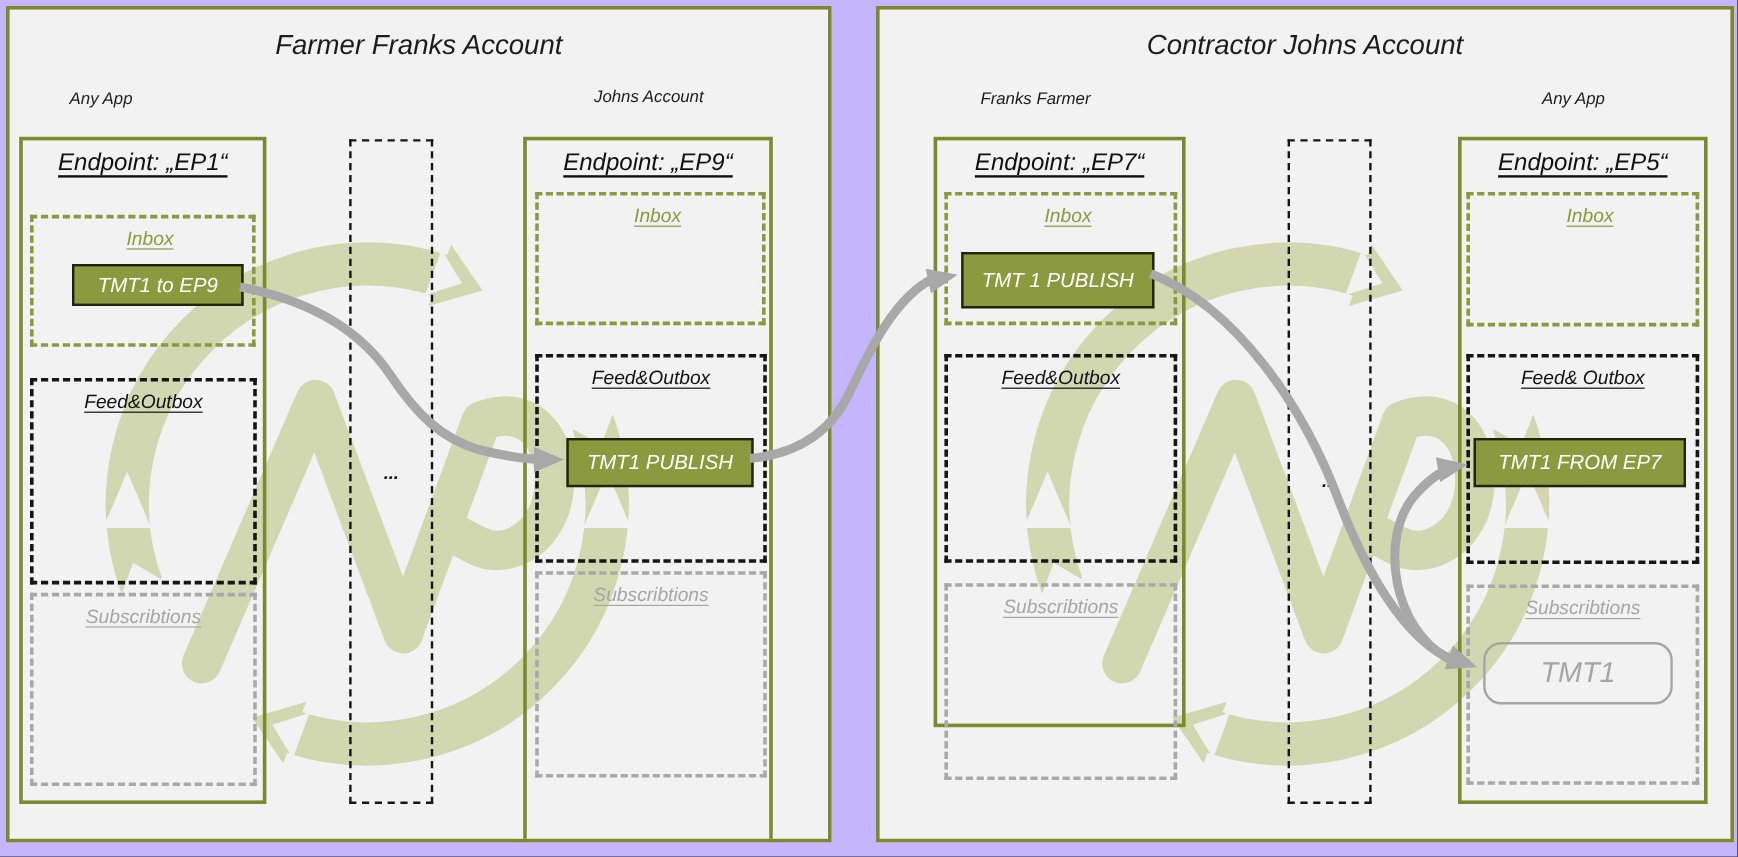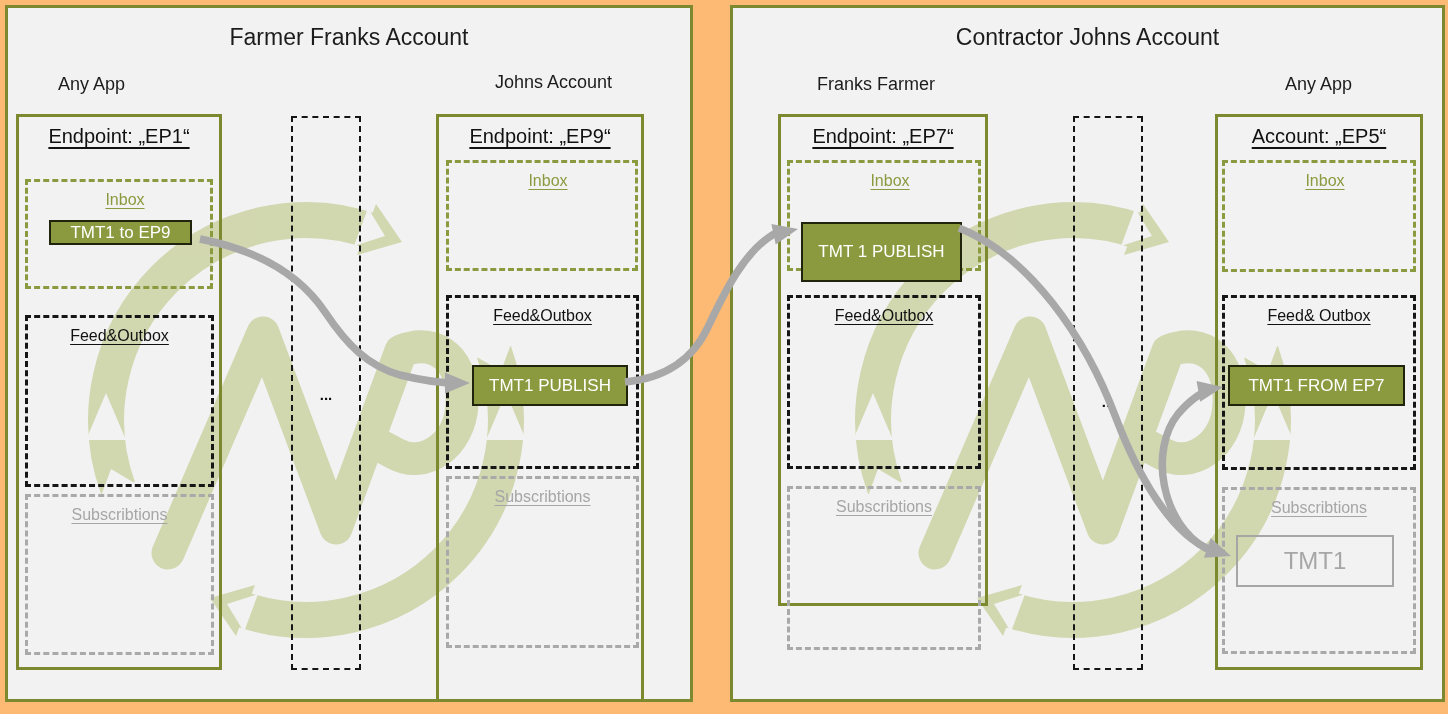--- a/index.html
+++ b/index.html
@@ -1,23 +1,23 @@
 <!DOCTYPE html>
 <html><head>
 <meta charset="utf-8">
 <style>
   html,body{margin:0;padding:0;background:#000;}
   *{box-sizing:border-box;font-family:"Liberation Sans",sans-serif;}
-  #canvas{position:relative;width:1448px;height:714px;background:#fdba74;overflow:hidden;}
+  #canvas{position:relative;width:1448px;height:714px;background:#c4b5fd;overflow:hidden;font-style:italic;}
   .panel{position:absolute;top:5px;height:697px;background:#f2f2f2;border:3px solid #7c892e;overflow:hidden;}
   #panel-left{left:5px;width:688px;}
   #panel-right{left:730px;width:715px;}
   .watermark{position:absolute;left:0;top:0;z-index:0;pointer-events:none;}
   .panel-title{position:absolute;top:16px;left:0;right:0;text-align:center;font-size:23px;color:#1c1c1c;z-index:2;}
-  .col-label{position:absolute;font-size:18px;color:#1c1c1c;z-index:2;white-space:nowrap;}
+  .col-label{position:absolute;font-size:14px;color:#1c1c1c;z-index:2;white-space:nowrap;}
   .endpoint{position:absolute;border:3px solid #7c892e;z-index:1;}
   .ep-title{position:absolute;top:8px;left:0;right:0;text-align:center;font-size:20px;color:#111;
             text-decoration:underline;text-underline-offset:4px;white-space:nowrap;z-index:2;}
   .section{position:absolute;z-index:1;}
   .section-label{display:block;text-align:center;padding-top:9px;font-size:16px;
                  text-decoration:underline;text-underline-offset:3px;}
   .sec-inbox{border:3px dashed #8a9a3f;}
   .sec-inbox .section-label{color:#8a9a3f;margin-left:12px;}
   .sec-feed{border:3px dashed #161616;}
   .sec-feed .section-label{color:#111;}
@@ -65,21 +65,21 @@
       <div class="section sec-inbox" style="left:6px;top:62px;width:188px;height:110px;">
         <span class="section-label">Inbox</span>
       </div>
       <div class="section sec-feed" style="left:6px;top:198px;width:189px;height:172px;">
         <span class="section-label">Feed&amp;Outbox</span>
       </div>
       <div class="section sec-subs" style="left:6px;top:377px;width:189px;height:161px;">
         <span class="section-label">Subscribtions</span>
       </div>
     </div>
-    <div class="msg" style="left:41px;top:212px;width:143px;height:25px;">TMT1 to EP9</div>
+    <div class="msg" style="left:52px;top:212px;width:143px;height:35px;">TMT1 to EP9</div>
 
     <div class="mid-box" style="left:283px;top:108px;width:70px;height:554px;"></div>
     <div class="dots" style="left:283px;top:378px;width:70px;">...</div>
 
     <div class="endpoint" style="left:428px;top:106px;width:208px;height:656px;">
       <div class="ep-title">Endpoint: „EP9“</div>
       <div class="section sec-inbox" style="left:7px;top:43px;width:192px;height:111px;">
         <span class="section-label">Inbox</span>
       </div>
       <div class="section sec-feed" style="left:7px;top:178px;width:193px;height:174px;">
@@ -123,39 +123,39 @@
       <div class="section sec-inbox" style="left:6px;top:43px;width:194px;height:111px;">
         <span class="section-label">Inbox</span>
       </div>
       <div class="section sec-feed" style="left:6px;top:178px;width:194px;height:174px;">
         <span class="section-label">Feed&amp;Outbox</span>
       </div>
       <div class="section sec-subs" style="left:6px;top:369px;width:194px;height:164px;">
         <span class="section-label">Subscribtions</span>
       </div>
     </div>
-    <div class="msg" style="left:68px;top:214px;width:161px;height:60px;">TMT 1 PUBLISH</div>
+    <div class="msg" style="left:68px;top:202px;width:161px;height:47px;">TMT 1 PUBLISH</div>
 
     <div class="mid-box" style="left:340px;top:108px;width:70px;height:554px;"></div>
     <div class="dots" style="left:340px;top:385px;width:70px;">...</div>
 
     <div class="endpoint" style="left:482px;top:106px;width:208px;height:556px;">
-      <div class="ep-title">Account: „EP5“</div>
+      <div class="ep-title">Endpoint: „EP5“</div>
       <div class="section sec-inbox" style="left:4px;top:43px;width:194px;height:112px;">
         <span class="section-label">Inbox</span>
       </div>
       <div class="section sec-feed" style="left:4px;top:178px;width:194px;height:175px;">
         <span class="section-label">Feed&amp; Outbox</span>
       </div>
       <div class="section sec-subs" style="left:4px;top:370px;width:194px;height:167px;">
         <span class="section-label">Subscribtions</span>
       </div>
     </div>
     <div class="msg" style="left:495px;top:357px;width:177px;height:41px;">TMT1 FROM EP7</div>
-    <div class="msg-gray" style="left:503px;top:527px;width:158px;height:52px;">TMT1</div>
+    <div class="msg-gray" style="left:503px;top:527px;width:158px;height:52px;border-radius:15px;">TMT1</div>
   </div>
 
   <svg id="arrow-overlay" width="1448" height="714" viewBox="0 0 1448 714">
     <g stroke="#a8a8a8" stroke-width="7.5" fill="none">
       <path d="M 200,239 C 262,251 302,278 325,312 C 347,345 368,366 400,375 C 425,381 445,383 455,383"></path>
       <path d="M 625,382 C 668,378 694,357 708,327 C 724,293 746,247 778,232"></path>
       <path d="M 959,228 C 1030,256 1086,338 1116,418 C 1137,473 1170,534 1211,550"></path>
       <path d="M 1207,549 C 1161,524 1149,450 1178,414 C 1190,400 1202,392 1211,390"></path>
     </g>
     <g fill="#a8a8a8" stroke="none">

